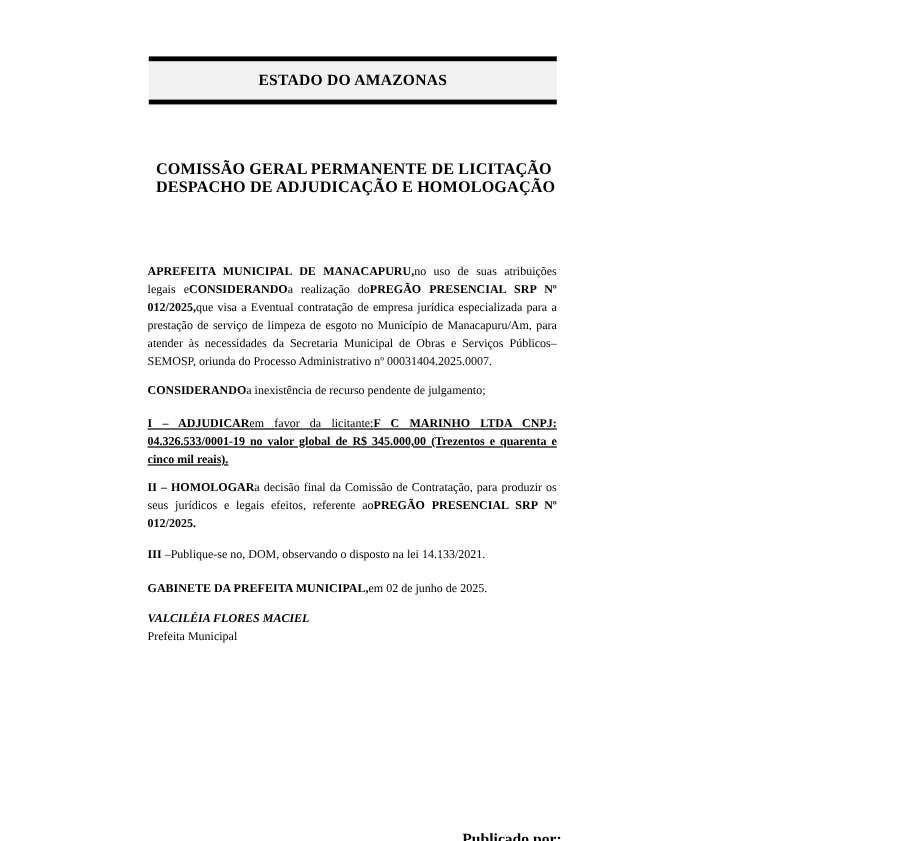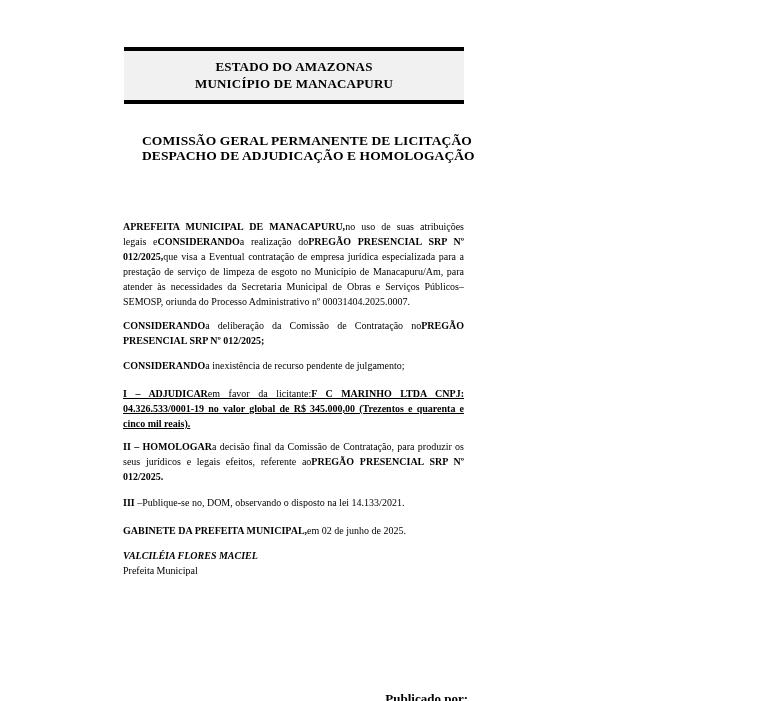--- a/index.html
+++ b/index.html
@@ -32,21 +32,21 @@
   .hb-line {
     font-weight: bold;
     font-size: 13px;
     line-height: 17px;
     letter-spacing: 0.2px;
   }
 
   
   .doc-title {
     position: absolute;
-    left: 142px;
+    left: 130px;
     top: 117px;
     width: 340px;
   }
   .title-line {
     font-weight: bold;
     font-size: 13.5px;
     line-height: 15px;
     letter-spacing: 0.1px;
   }
 
@@ -98,31 +98,29 @@
     background: #f7f8f9;
   }
 </style>
 </head>
 <body>
 
 <div class="page" data-name="document-page">
 
   <header class="header-box" data-name="header-box">
     <div class="hb-line" data-name="state-name">ESTADO DO AMAZONAS</div>
-    <div class="hb-line" data-name="municipality-name">MUNICÍPIO DE MANACAPURU</div>
   </header>
 
   <div class="doc-title" data-name="document-title">
     <div class="title-line" data-name="title-commission-line">COMISSÃO GERAL PERMANENTE DE LICITAÇÃO</div>
     <div class="title-line" data-name="title-dispatch-line">DESPACHO DE ADJUDICAÇÃO E HOMOLOGAÇÃO</div>
   </div>
 
   <main class="doc-body" id="doc-body" data-name="document-body">
       <p class="para" data-name="paragraph-opening"><span class="b" data-name="text-run">APREFEITA MUNICIPAL DE MANACAPURU,</span><span data-name="text-run">no uso de suas atribuições legais e</span><span class="b" data-name="text-run">CONSIDERANDO</span><span data-name="text-run">a realização do</span><span class="b" data-name="text-run">PREGÃO PRESENCIAL SRP Nº 012/2025,</span><span data-name="text-run">que visa a Eventual contratação de empresa jurídica especializada para a prestação de serviço de limpeza de esgoto no Município de Manacapuru/Am, para atender às necessidades da Secretaria Municipal de Obras e Serviços Públicos–SEMOSP, oriunda do Processo Administrativo nº 00031404.2025.0007.</span></p>
-      <p class="para" data-name="paragraph-considerando-1"><span class="b" data-name="text-run">CONSIDERANDO</span><span data-name="text-run">a deliberação da Comissão de Contratação no</span><span class="b" data-name="text-run">PREGÃO PRESENCIAL SRP Nº 012/2025;</span></p>
       <p class="para" data-name="paragraph-considerando-2"><span class="b" data-name="text-run">CONSIDERANDO</span><span data-name="text-run">a inexistência de recurso pendente de julgamento;</span></p>
       <p class="para" data-name="paragraph-item-1"><span class="b" data-name="text-run">I – ADJUDICAR</span><span data-name="text-run">em favor da licitante:</span><span class="b" data-name="text-run">F C MARINHO LTDA CNPJ: 04.326.533/0001-19 no valor global de R$ 345.000,00 (Trezentos e quarenta e cinco mil reais).</span></p>
       <p class="para" data-name="paragraph-item-2"><span class="b" data-name="text-run">II – HOMOLOGAR</span><span data-name="text-run">a decisão final da Comissão de Contratação, para produzir os seus jurídicos e legais efeitos, referente ao</span><span class="b" data-name="text-run">PREGÃO PRESENCIAL SRP Nº 012/2025.</span></p>
       <p class="para" data-name="paragraph-item-3"><span class="b" data-name="text-run">III</span><span data-name="text-run"> –Publique-se no, DOM, observando o disposto na lei 14.133/2021.</span></p>
       <p class="para" data-name="paragraph-gabinete"><span class="b" data-name="text-run">GABINETE DA PREFEITA MUNICIPAL,</span><span data-name="text-run">em 02 de junho de 2025.</span></p>
       <p class="para" data-name="paragraph-signature-name"><span class="b i" data-name="text-run">VALCILÉIA FLORES MACIEL</span></p>
       <p class="para" data-name="paragraph-signature-role"><span data-name="text-run">Prefeita Municipal</span></p>
     </main>
 
   <div class="publisher" data-name="publisher-line">

